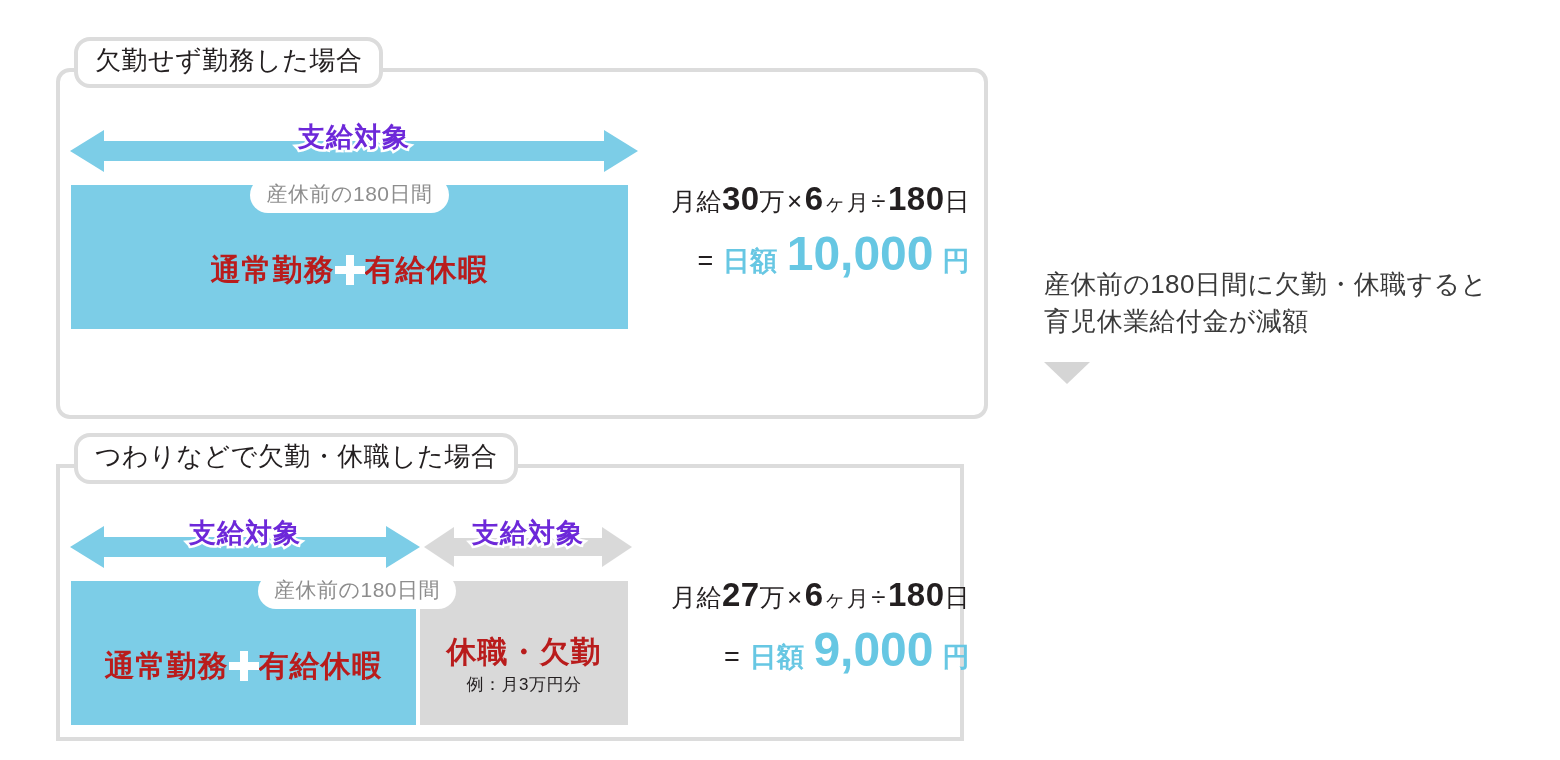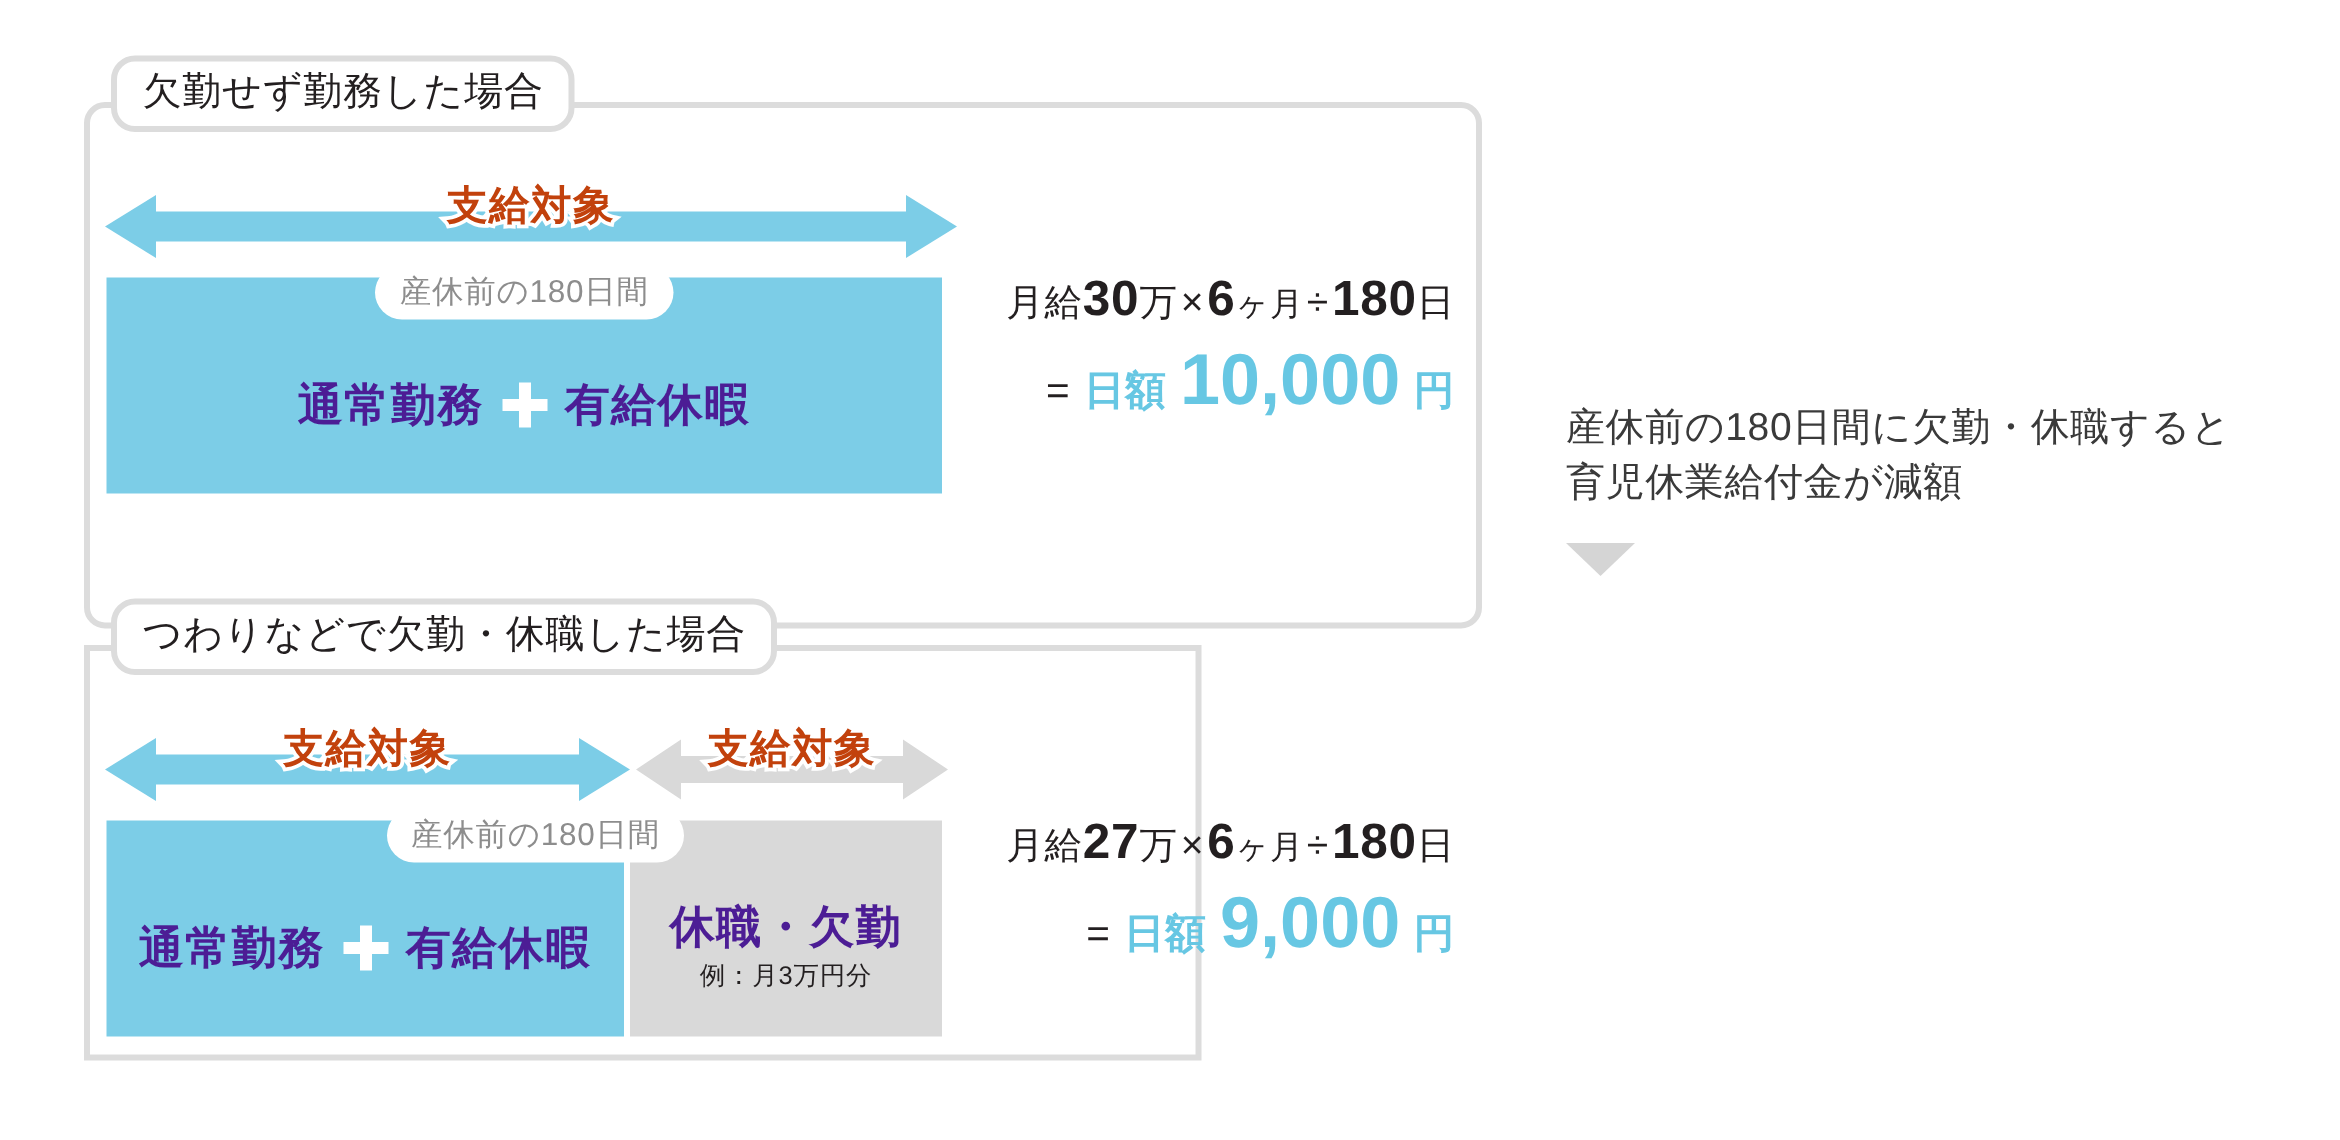--- a/index.html
+++ b/index.html
@@ -18,21 +18,21 @@
     overflow: hidden;
   }
 
   
   .panel {
     position: absolute;
     border: 4px solid #dcdcdc;
     background: #ffffff;
   }
   #panel-1 { left: 56px;  top: 68px;  width: 932px; height: 351px; border-radius: 14px; }
-  #panel-2 { left: 56px;  top: 430px; width: 745px; height: 277px; }
+  #panel-2 { left: 56px;  top: 464px; width: 908px; height: 277px; }
 
   
   .panel-caption {
     position: absolute;
     top: -35px;
     left: 14px;
     background: #ffffff;
     border: 4px solid #dcdcdc;
     border-radius: 16px;
     padding: 5px 17px 8px 17px;
@@ -57,46 +57,45 @@
   }
   .arrow-label {
     position: absolute;
     left: 0;
     top: -9px;
     width: 100%;
     text-align: center;
     font-size: 27px;
     font-weight: 700;
     letter-spacing: 1px;
-    color: #c2410c;
+    color: #6d28d9;
     white-space: nowrap;
     -webkit-text-stroke: 5px #ffffff;
     paint-order: stroke fill;
   }
 
   
   .bar {
     position: absolute;
     display: flex;
     flex-direction: column;
     align-items: center;
     justify-content: center;
   }
   .bar-blue { background: #7ccde7; }
   .bar-gray { background: #d9d9d9; }
 
   .bar-main-text {
     font-size: 30px;
     font-weight: 700;
     letter-spacing: 1px;
-    color: #4c1d95;
+    color: #b91c1c;
     white-space: nowrap;
     display: flex;
     align-items: center;
-    gap: 12px;
   }
   .plus-glyph {
     display: inline-block;
     width: 30px;
     height: 30px;
     position: relative;
     flex: none;
   }
   .plus-glyph::before,
   .plus-glyph::after {

